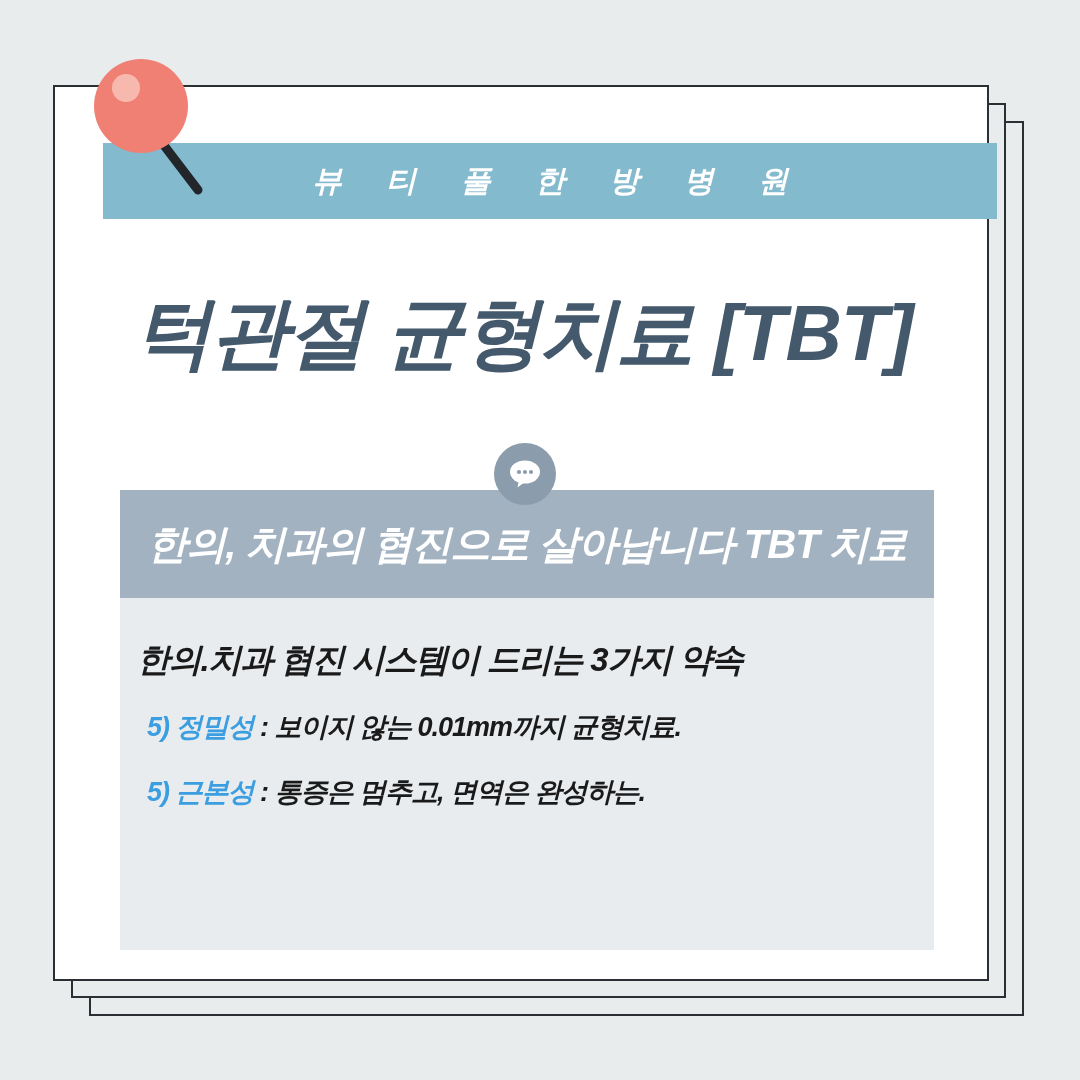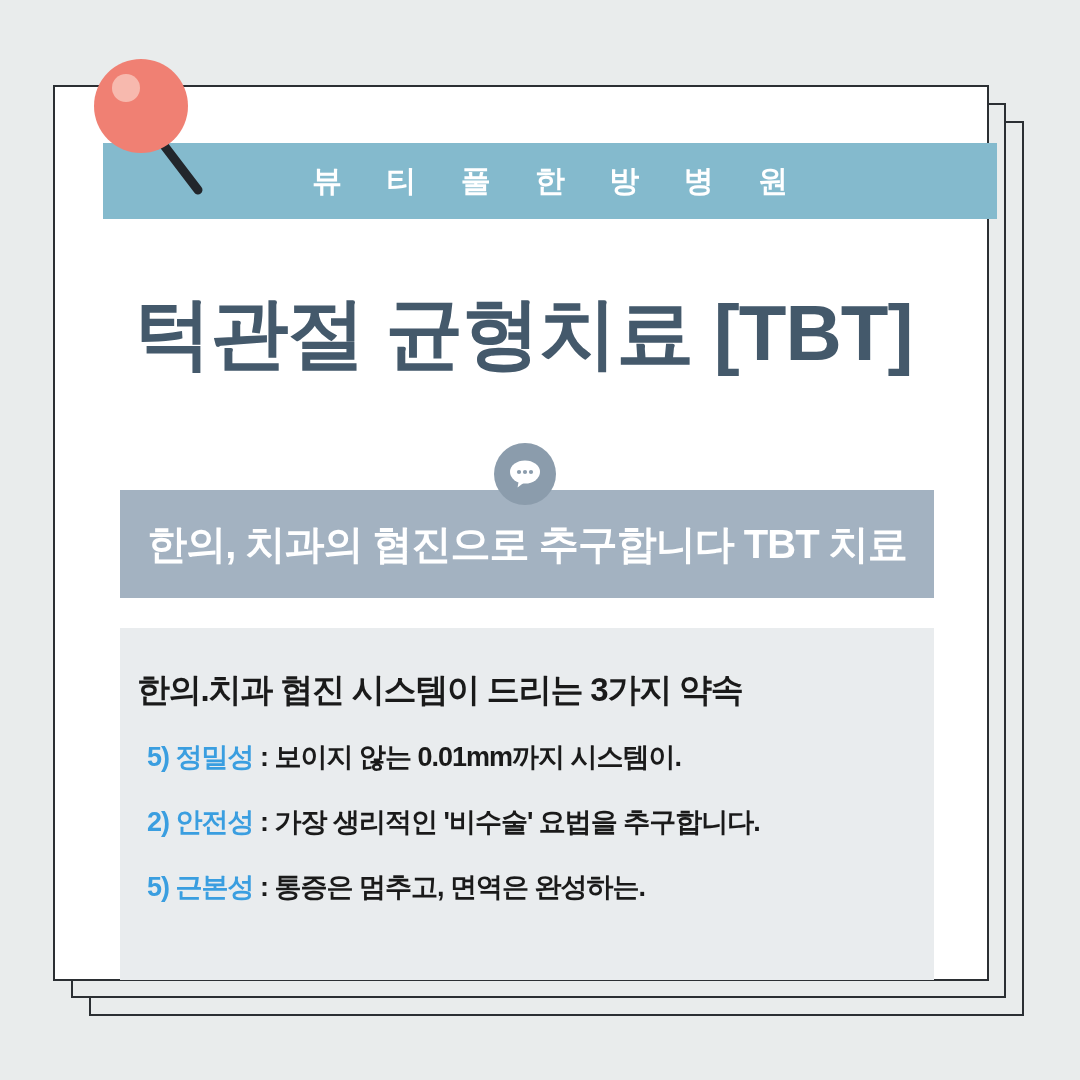--- a/index.html
+++ b/index.html
@@ -4,21 +4,21 @@
 <style>
   * { margin:0; padding:0; box-sizing:border-box; }
 
   html, body {
     width:1080px; height:1080px;
     background:#e9ecec;
     font-family:"Liberation Sans", sans-serif;
     overflow:hidden;
   }
 
-  #stage { position:relative; width:876px; height:1080px; }
+  #stage { position:relative; width:876px; height:1080px;font-style:italic; }
 
   
   .stack-card {
     position:absolute;
     background:#e9ecec;
     border:2px solid #2b2f33;
   }
   .stack-3 { left:89px;  top:121px; width:935px; height:895px; }
   .stack-2 { left:71px;  top:103px; width:935px; height:895px; }
 
@@ -85,21 +85,21 @@
     color:#ffffff;
     font-size:40px;
     font-weight:bold;
     letter-spacing:-1px;
     white-space:nowrap;
   }
 
   
   .content-panel {
     position:absolute;
-    left:65px; top:541px;
+    left:65px; top:511px;
     width:814px; height:352px;
     background:#e9ecee;
     padding:40px 0 0 17px;
   }
 
   .content-heading {
     color:#1a1a1a;
     font-size:33px;
     font-weight:bold;
     letter-spacing:-1.2px;
@@ -143,32 +143,29 @@
       <svg width="34" height="30" viewBox="0 0 34 30" aria-hidden="true">
         <ellipse cx="17" cy="13" rx="15" ry="11.5" fill="#ffffff"></ellipse>
         <path d="M11 21 L9.5 28.5 L17.5 22.5 Z" fill="#ffffff"></path>
         <circle cx="11" cy="13" r="2.1" fill="#8b9cac"></circle>
         <circle cx="17" cy="13" r="2.1" fill="#8b9cac"></circle>
         <circle cx="23" cy="13" r="2.1" fill="#8b9cac"></circle>
       </svg>
     </div>
 
     <div class="subtitle-band">
-      <span class="subtitle-text">한의, 치과의 협진으로 추구합니다 TBT 치료</span>
+      <span class="subtitle-text">한의, 치과의 협진으로 살아납니다 TBT 치료</span>
     </div>
 
     <div class="content-panel">
       <div class="content-heading">한의.치과 협진 시스템이 드리는 3가지 약속</div>
 
       <div class="promise-list">
         <div class="promise-item">
-          <span class="promise-key">5) 정밀성</span><span class="promise-rest"> : 보이지 않는 0.01mm까지 시스템이.</span>
-        </div>
-        <div class="promise-item">
-          <span class="promise-key">2) 안전성</span><span class="promise-rest"> : 가장 생리적인 '비수술' 요법을 추구합니다.</span>
+          <span class="promise-key">5) 정밀성</span><span class="promise-rest"> : 보이지 않는 0.01mm까지 균형치료.</span>
         </div>
         <div class="promise-item">
           <span class="promise-key">5) 근본성</span><span class="promise-rest"> : 통증은 멈추고, 면역은 완성하는.</span>
         </div>
       </div>
     </div>
 
   </div>
 
   <svg class="pin" viewBox="0 0 150 150">

